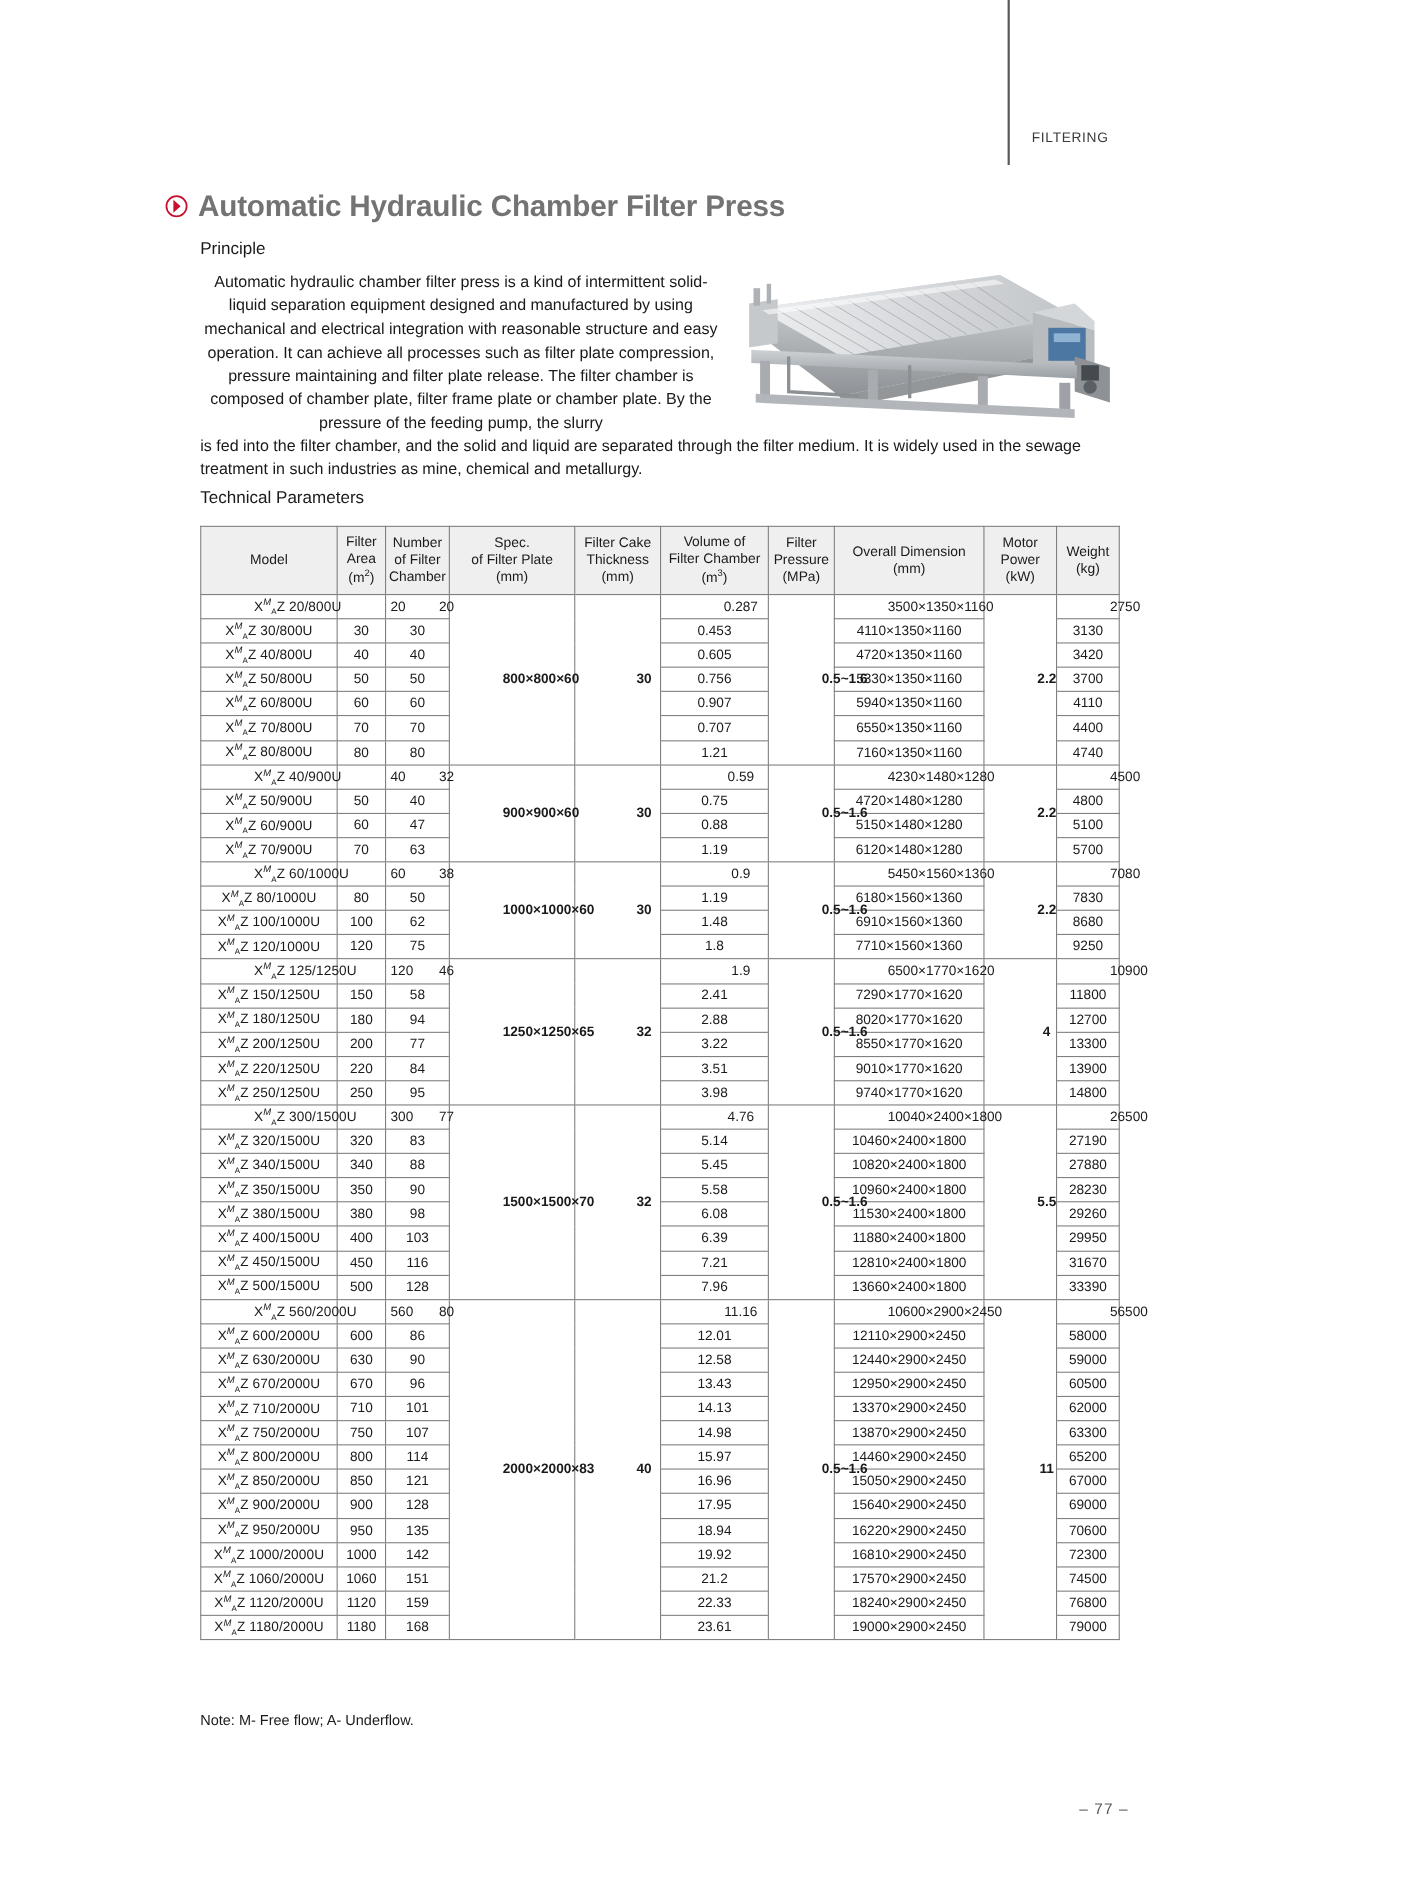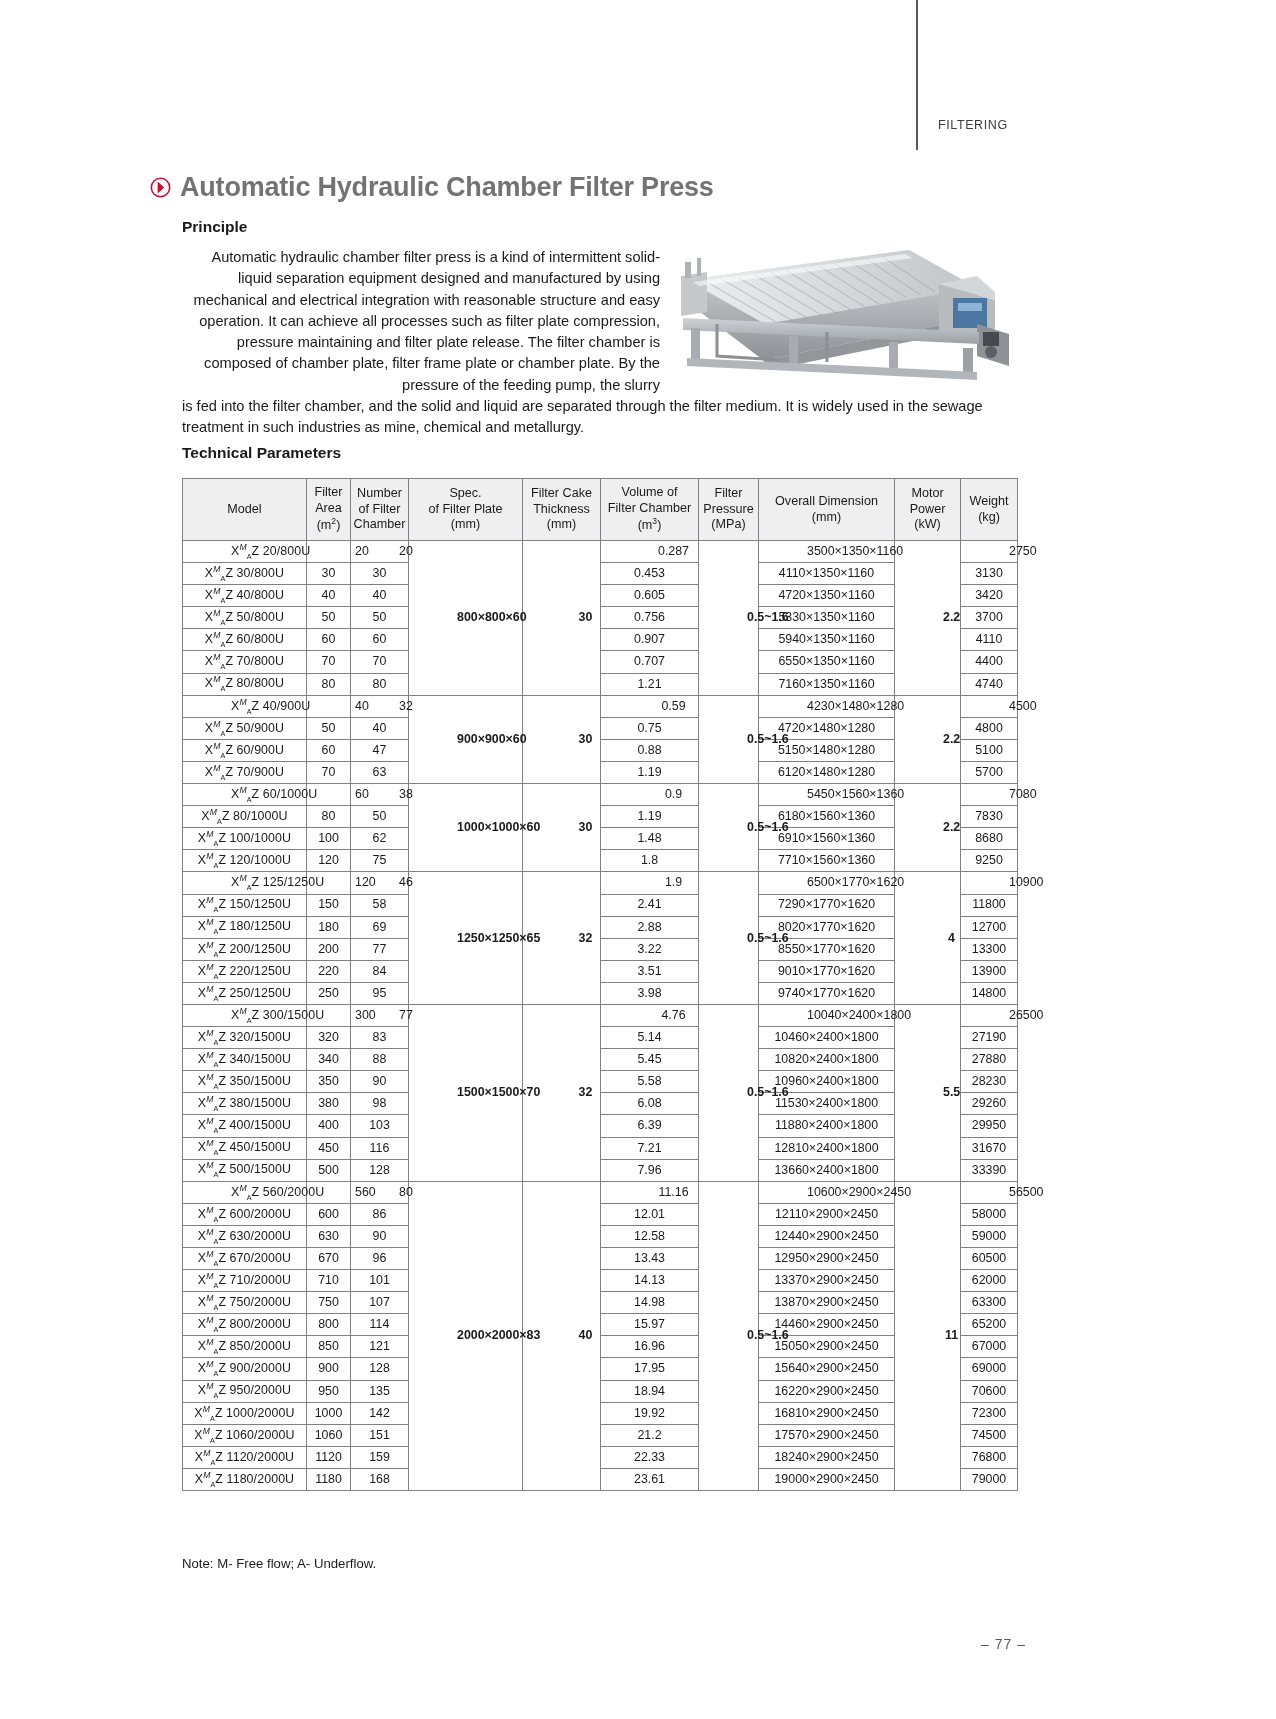--- a/index.html
+++ b/index.html
@@ -70,36 +70,36 @@
     letter-spacing: -0.2px;
     color: #737373;
     white-space: nowrap;
   }
 
   
   .subhead {
     position: absolute;
     left: 32px;
     font-size: 15.5px;
-    font-weight: bold;
+    font-weight: normal;
     color: #1a1a1a;
   }
   #principle-head { top: 218px; }
   #tech-head { top: 444px; }
 
   
   .body-col {
     position: absolute;
     left: 28px;
     top: 247px;
     width: 482px;
     font-size: 14.6px;
     line-height: 21.3px;
     color: #1a1a1a;
-    text-align: right;
+    text-align: center;
   }
   .body-full {
     position: absolute;
     left: 32px;
     top: 396px;
     width: 835px;
     font-size: 14.6px;
     line-height: 21.3px;
     color: #1a1a1a;
   }
@@ -455,21 +455,21 @@
             <td class="model">X<span class="sup">M</span><span class="sub">A</span>Z 150/1250U</td>
             <td>150</td>
             <td>58</td>
             <td>2.41</td>
             <td>7290×1770×1620</td>
             <td>11800</td>
           </tr>
           <tr>
             <td class="model">X<span class="sup">M</span><span class="sub">A</span>Z 180/1250U</td>
             <td>180</td>
-            <td>69</td>
+            <td>94</td>
             <td>2.88</td>
             <td>8020×1770×1620</td>
             <td>12700</td>
           </tr>
           <tr>
             <td class="model">X<span class="sup">M</span><span class="sub">A</span>Z 200/1250U</td>
             <td>200</td>
             <td>77</td>
             <td>3.22</td>
             <td>8550×1770×1620</td>

